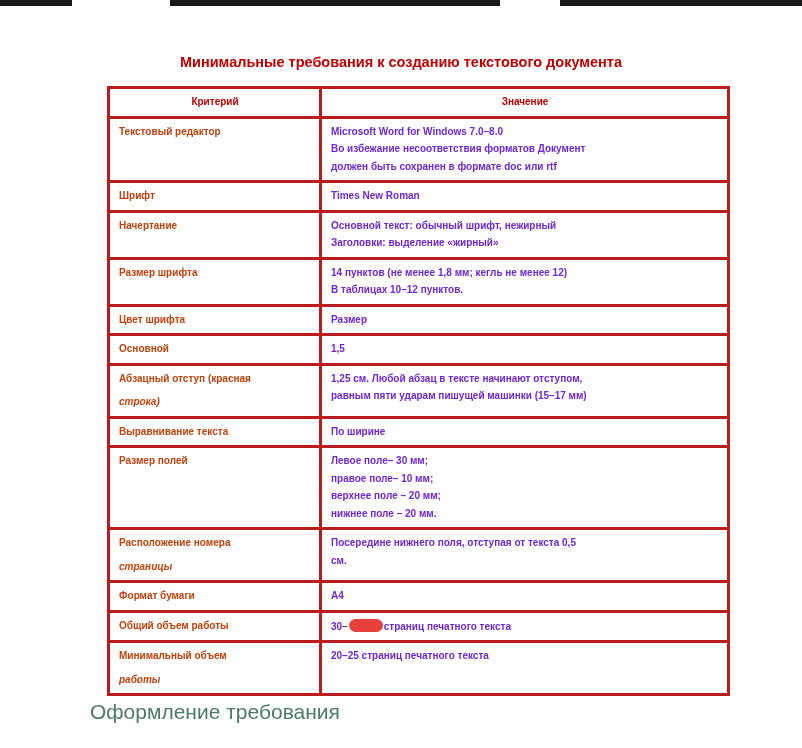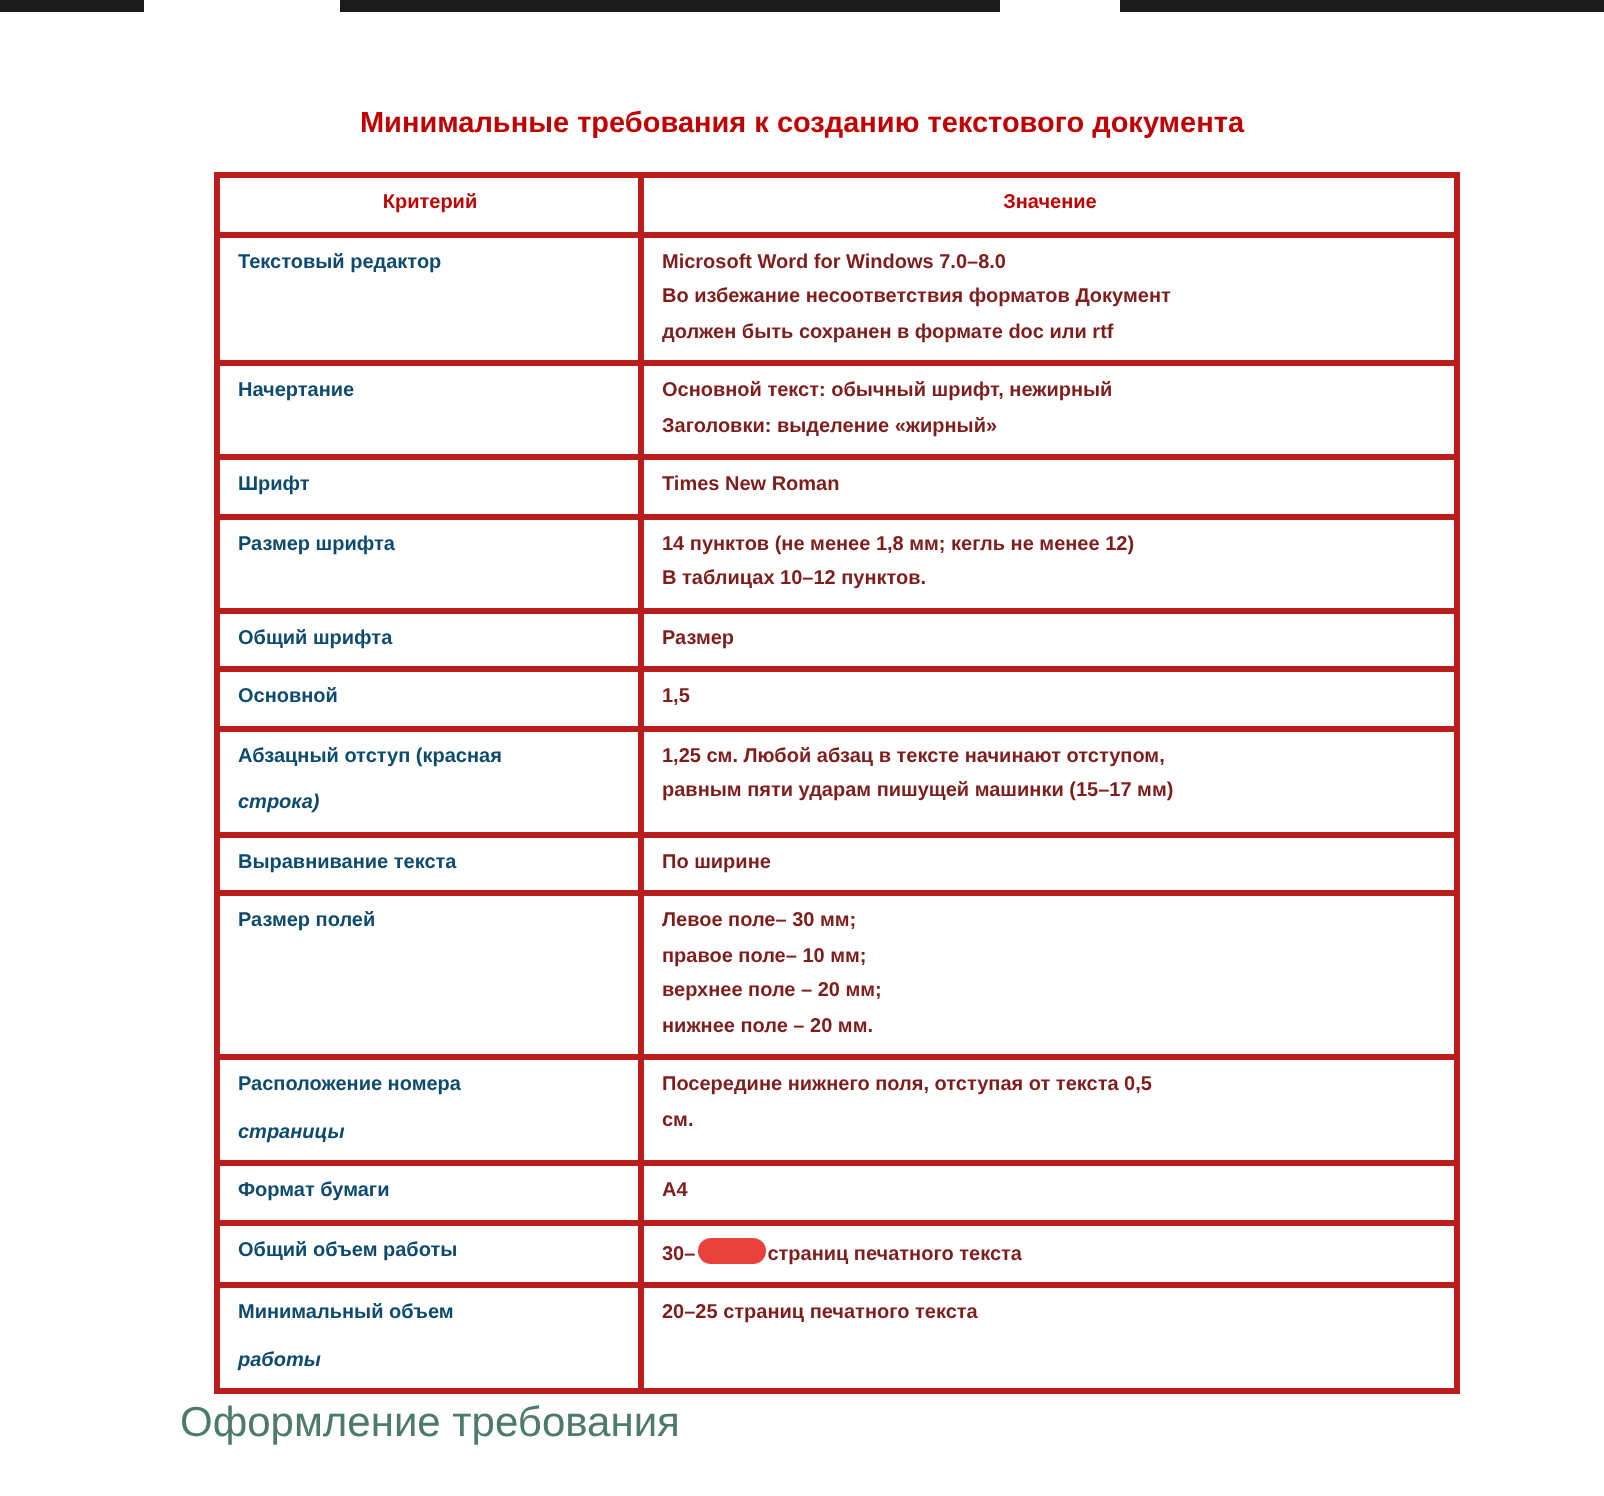--- a/index.html
+++ b/index.html
@@ -67,26 +67,26 @@
 
   th.hdr {
     text-align: center;
     color: #c00000;
     font-weight: bold;
     font-size: 14px;
     padding-top: 10px;
     padding-bottom: 10px;
   }
   td.crit {
-    color: #0c4a6e;
+    color: #c2410c;
     font-weight: bold;
     font-family: "Liberation Sans", sans-serif;
   }
   td.val {
-    color: #7f1d1d;
+    color: #6d28d9;
     font-weight: bold;
     font-family: "Liberation Sans", sans-serif;
   }
   td.val .line {
     display: block;
     white-space: nowrap;
   }
   td.val .line + .line { margin-top: 3px; }
   td.crit .line { display: block; }
   td.crit .line + .line { margin-top: 9px; font-style: italic; }
@@ -143,50 +143,50 @@
         </td>
         <td class="val">
           <span class="line">Microsoft Word for Windows 7.0–8.0</span>
           <span class="line">Во избежание несоответствия форматов Документ</span>
           <span class="line">должен быть сохранен в формате doc или rtf</span>
         </td>
       </tr>
 
       <tr>
         <td class="crit">
+          <span class="line">Шрифт</span>
+        </td>
+        <td class="val">
+          <span class="line">Times New Roman</span>
+        </td>
+      </tr>
+
+      <tr>
+        <td class="crit">
           <span class="line">Начертание</span>
         </td>
         <td class="val">
           <span class="line">Основной текст: обычный шрифт, нежирный</span>
           <span class="line">Заголовки: выделение «жирный»</span>
         </td>
       </tr>
 
       <tr>
         <td class="crit">
-          <span class="line">Шрифт</span>
-        </td>
-        <td class="val">
-          <span class="line">Times New Roman</span>
-        </td>
-      </tr>
-
-      <tr>
-        <td class="crit">
           <span class="line">Размер шрифта</span>
         </td>
         <td class="val">
           <span class="line">14 пунктов (не менее 1,8 мм; кегль не менее 12)</span>
           <span class="line">В таблицах 10–12 пунктов.</span>
         </td>
       </tr>
 
       <tr>
         <td class="crit">
-          <span class="line">Общий шрифта</span>
+          <span class="line">Цвет шрифта</span>
         </td>
         <td class="val">
           <span class="line">Размер</span>
         </td>
       </tr>
 
       <tr>
         <td class="crit">
           <span class="line">Основной</span>
         </td>

